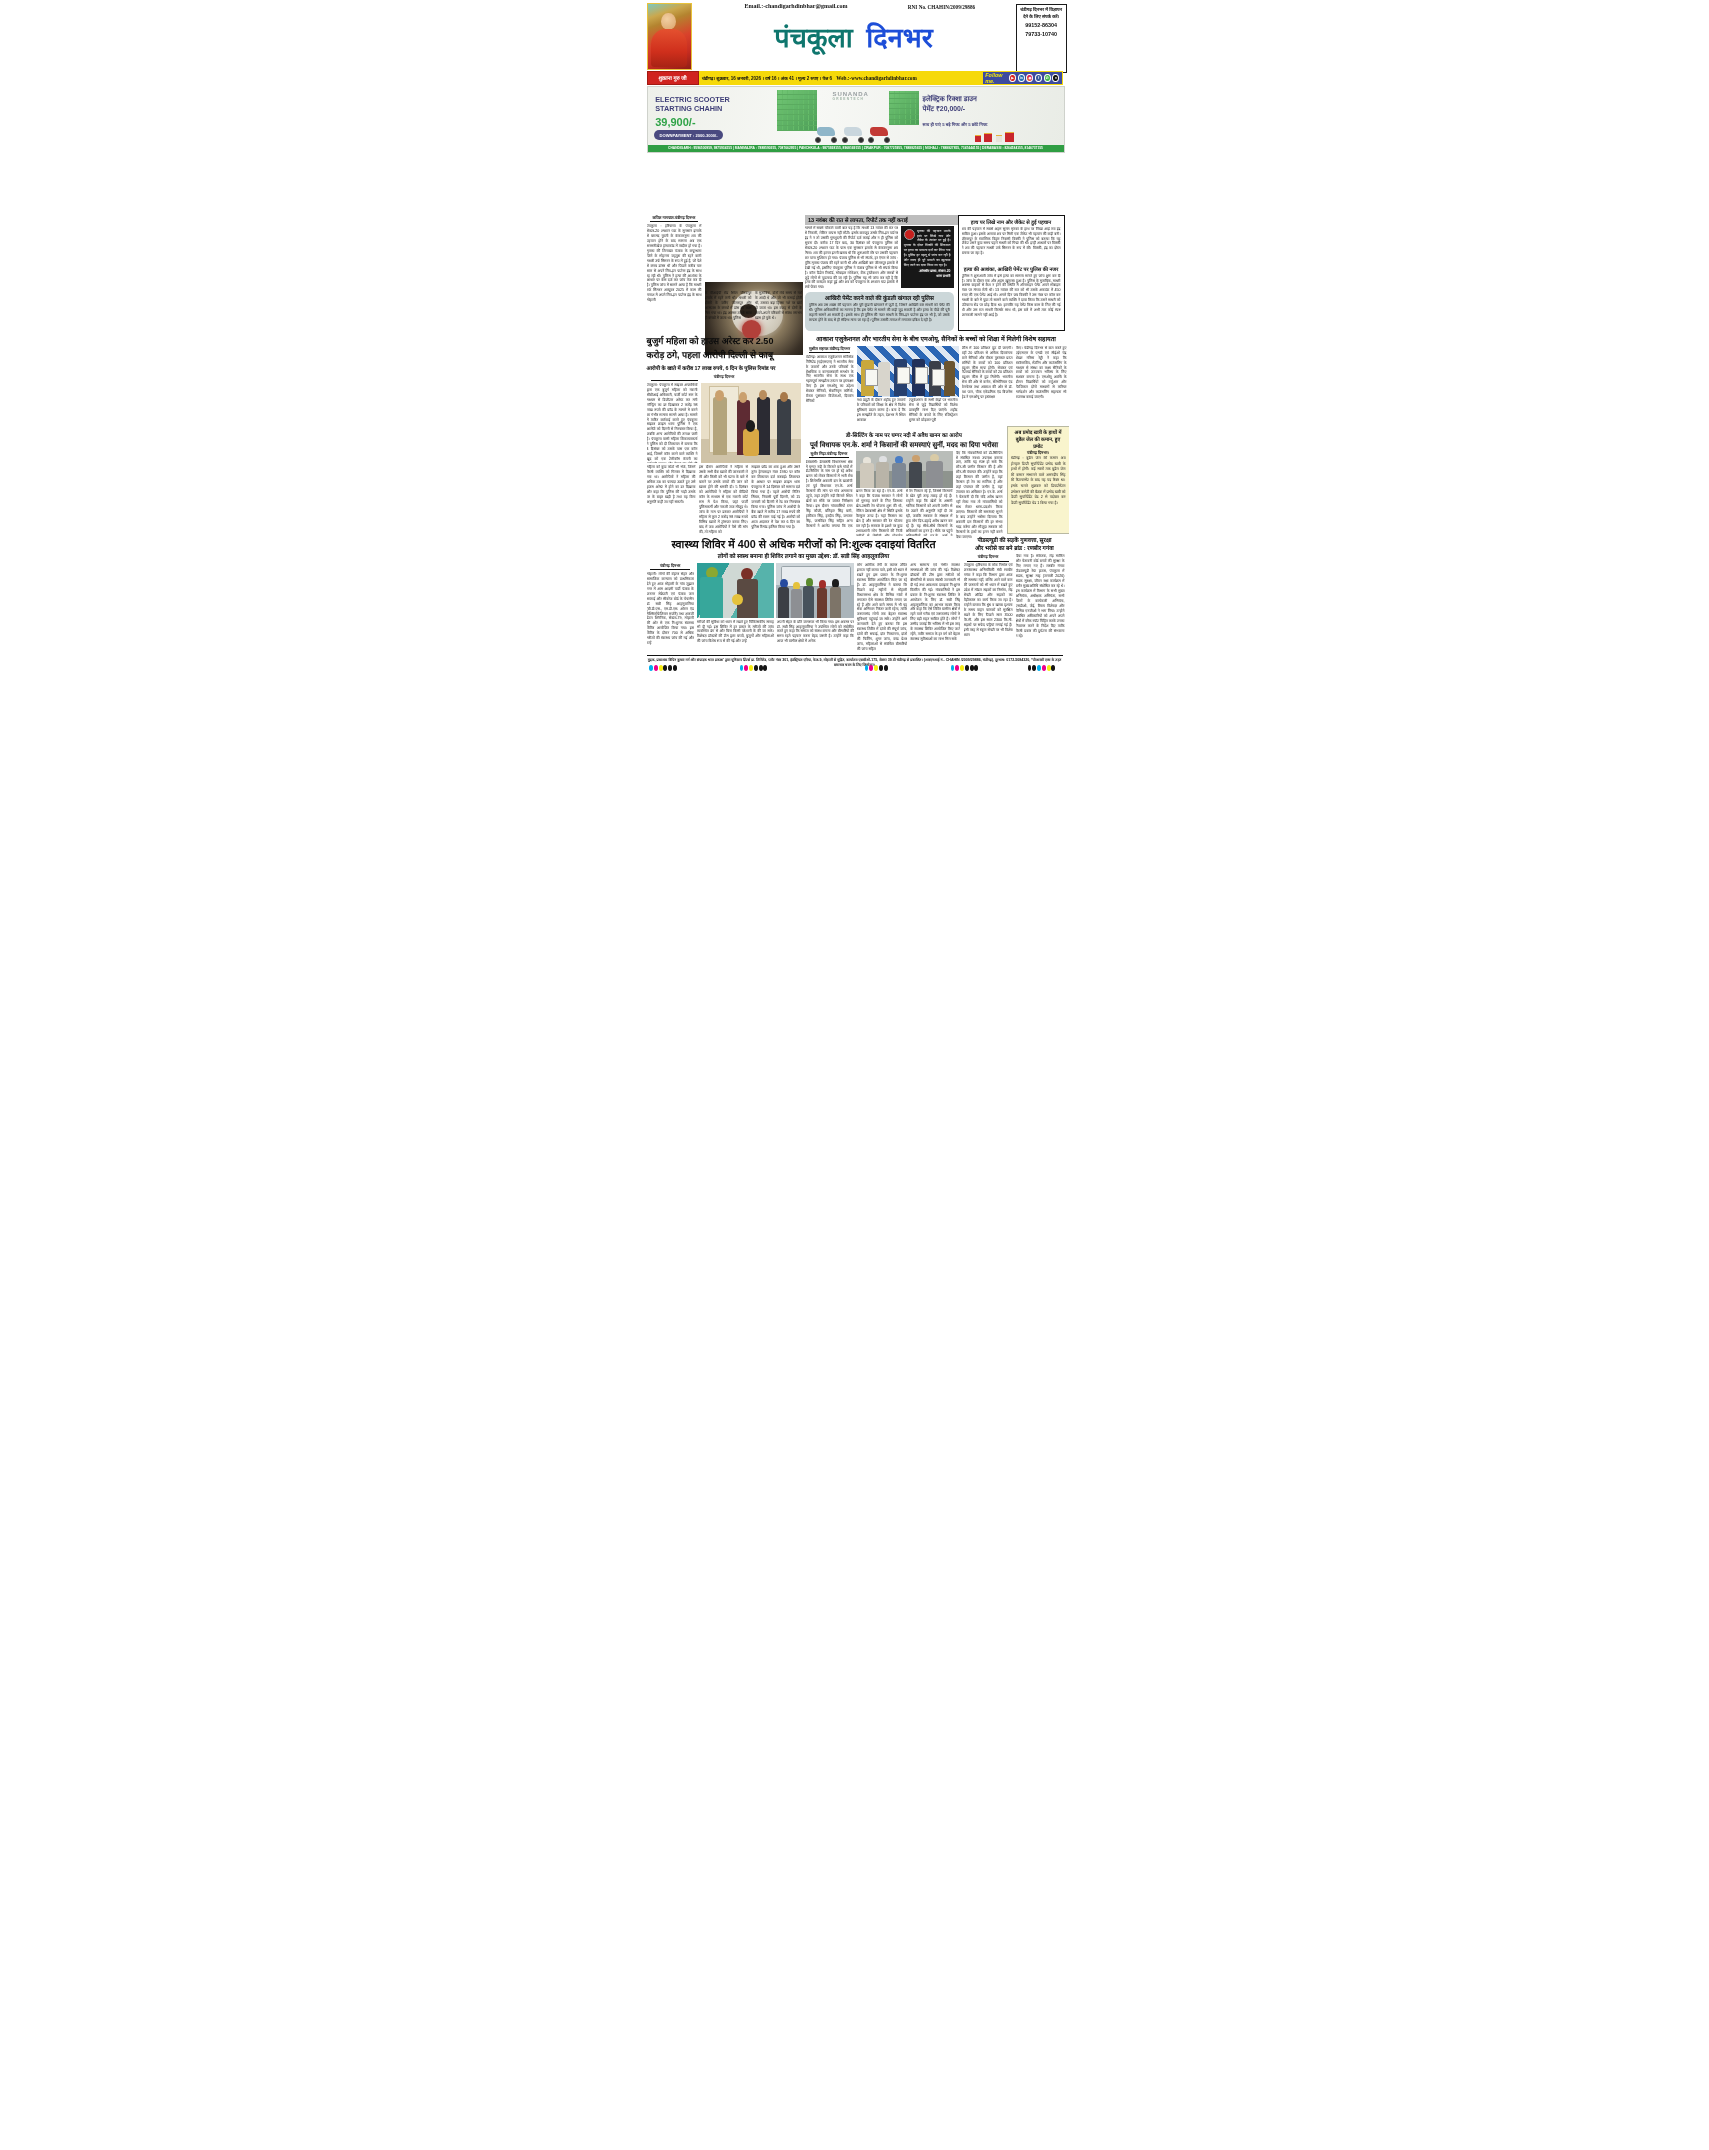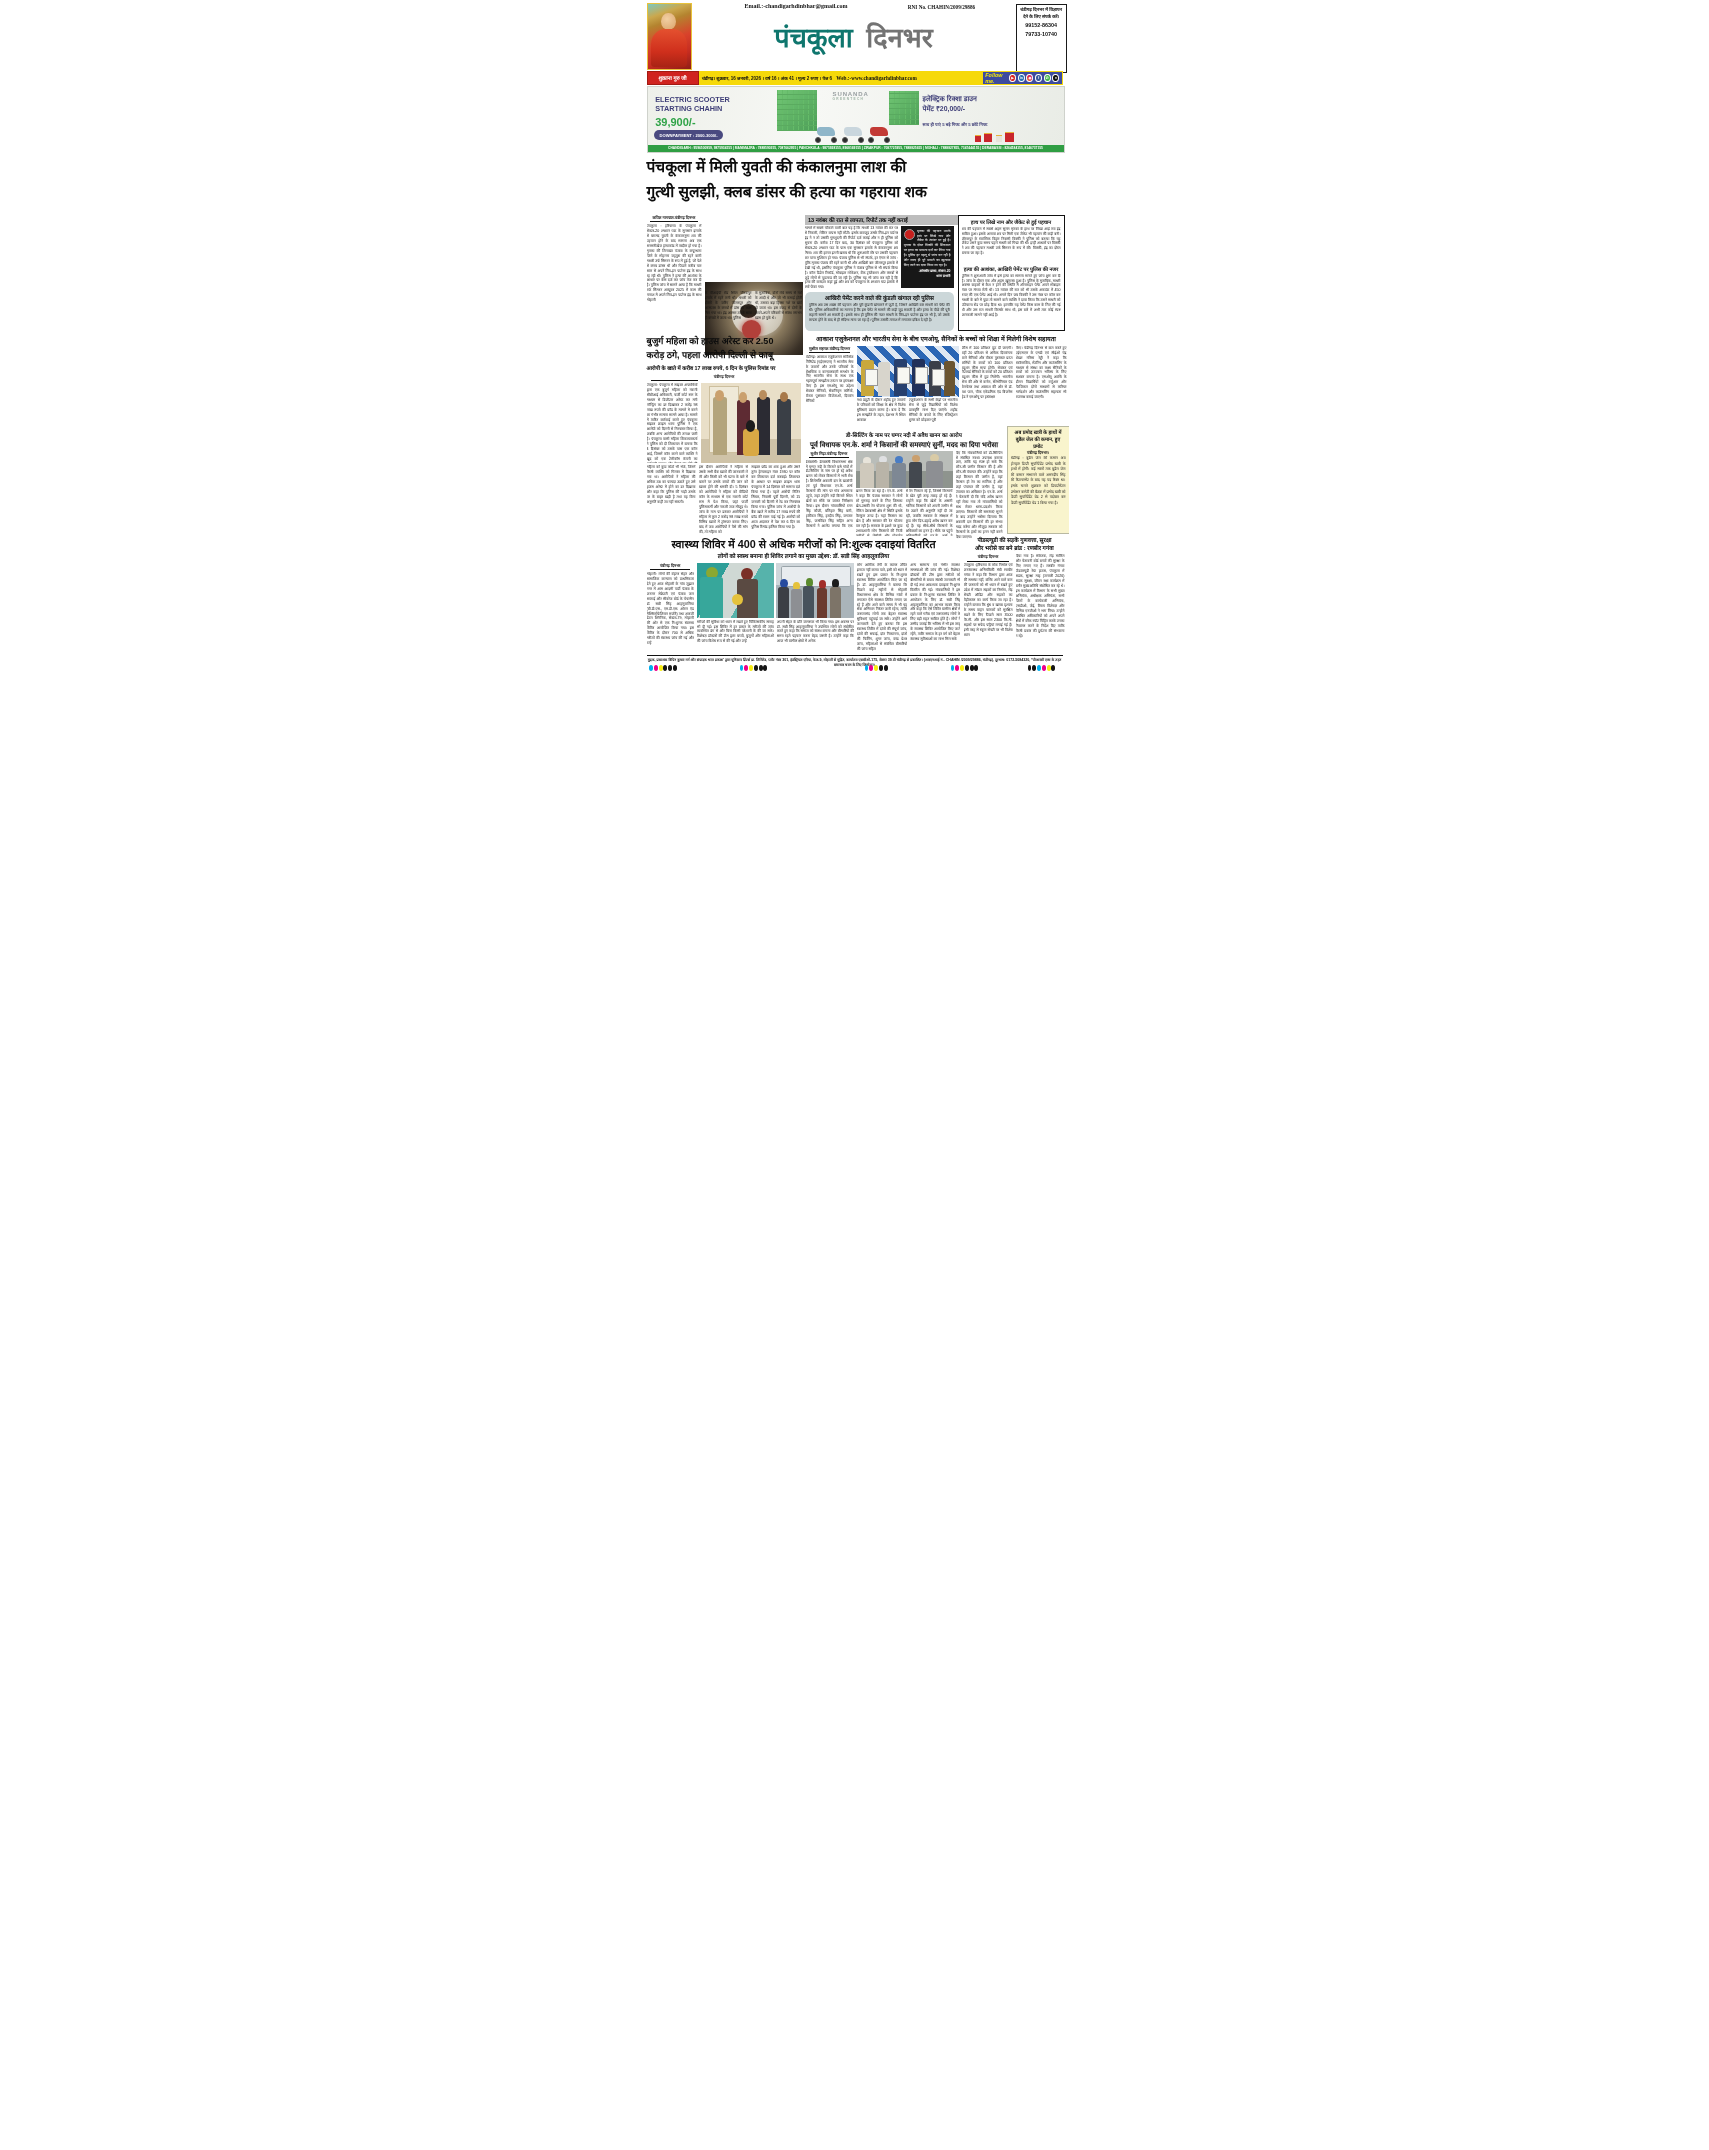--- a/index.html
+++ b/index.html
@@ -109,21 +109,21 @@
   <div class="abs guru photo">
     <div class="guru-face"></div>
     <div class="guru-robe"></div>
   </div>
 
   <div class="abs serif b" style="left:65px;top:3.4px;width:181px;font-size:6px;text-align:center;">Email.:-chandigarhdinbhar@gmail.com</div>
   <div class="abs serif b" style="left:232px;top:4.3px;width:138px;font-size:5.2px;text-align:center;">RNI No. CHAHIN/2009/29886</div>
 
   <div class="abs" style="left:56px;top:17px;width:314px;text-align:center;font-size:27px;font-weight:bold;line-height:1.6;">
     <span class="masthead-red">पंचकूला</span>
-    <span style="color:#737373;margin-left:6px;">दिनभर</span>
+    <span style="color:#1d4ed8;margin-left:6px;">दिनभर</span>
   </div>
 
   <div class="abs adbox">
     <div class="t">चंडीगढ़ दिनभर में विज्ञापन देने के लिए संपर्क करें।</div>
     <div class="n">99152-86304</div>
     <div class="n">79733-10740</div>
   </div>
 
   <div class="abs strip">
     <div class="redcap">शुक्राना गुरु जी</div>
@@ -172,23 +172,20 @@
       <span>इलेक्ट्रिक रिक्शा डाउन</span><br><span>पेमेंट ₹20,000/-</span>
     </div>
     <div class="ban-h2">साथ ही पाएं 5 बड़े गिफ्ट और 5 छोटे गिफ्ट</div>
     <div class="gift" style="left:327px;bottom:10.3px;"></div>
     <div class="gift" style="left:336px;bottom:10.3px;width:8.6px;height:7.7px;"></div>
     <div class="gift" style="left:348px;bottom:10.3px;background:#e6e2d8;"></div>
     <div class="gift" style="left:357px;bottom:10.3px;width:9.5px;height:8.6px;"></div>
     <div class="ban-strip">CHANDIGARH : 9596500959, 9875934155 | MANIMAJRA : 7888590355, 7087662955 | PANCHKULA : 9875928155, 8968169155 | ZIRAKPUR : 7087725955, 7888825655 | MOHALI : 7888827855, 7347444155 | DERABASSI : 8264184155, 8146737155</div>
   </div>
 
-  <div class="abs lead-head">
-    <span>पंचकूला में मिली युवती की कंकालनुमा लाश की</span><br><span>गुत्थी सुलझी, क्लब डांसर की हत्या का गहराया शक</span>
-  </div>
 
   <div class="abs" style="left:6px;top:215px;width:55px;height:115px;" class2="col">
     <div class="byline">कपिल नागपाल.चंडीगढ़ दिनभर</div>
     <div class="byrule"></div>
     <div class="body-txt col" style="height:102px;">पंचकूला :  हरियाणा के पंचकूला में सेक्टर-20 श्मशान घाट के सुनसान इलाके से बरामद युवती के कंकालनुमा शव की पहचान होने के बाद मामला अब एक सनसनीखेज हत्याकांड में तब्दील हो गया है। मृतका की शिनाख्त पंजाब के कपूरथला जिले के मोहल्ला जट्टपुरा की रहने वाली माधरी उर्फ सिमरन के रूप में हुई है, जो पेशे से क्लब डांसर थी और पिछले करीब चार साल से अपने लिव-इन पार्टनर इंद्र के साथ रह रही थी। पुलिस ने हत्या की आशंका के आधार पर केस दर्ज कर जांच तेज कर दी है। पुलिस जांच में सामने आया है कि माधरी उर्फ सिमरन अक्टूबर 2025 में काम की तलाश में अपने लिव-इन पार्टनर इंद्र के साथ मोहाली</div>
   </div>
 
   <div class="abs photo crime" style="left:64px;top:215px;width:98px;height:73px;">
     <div class="sheet" style="background:radial-gradient(circle at 40% 40%,#f4f2ec,#cfc9ba 70%,#b1a896);"></div>
     <div class="hairpatch"></div>

